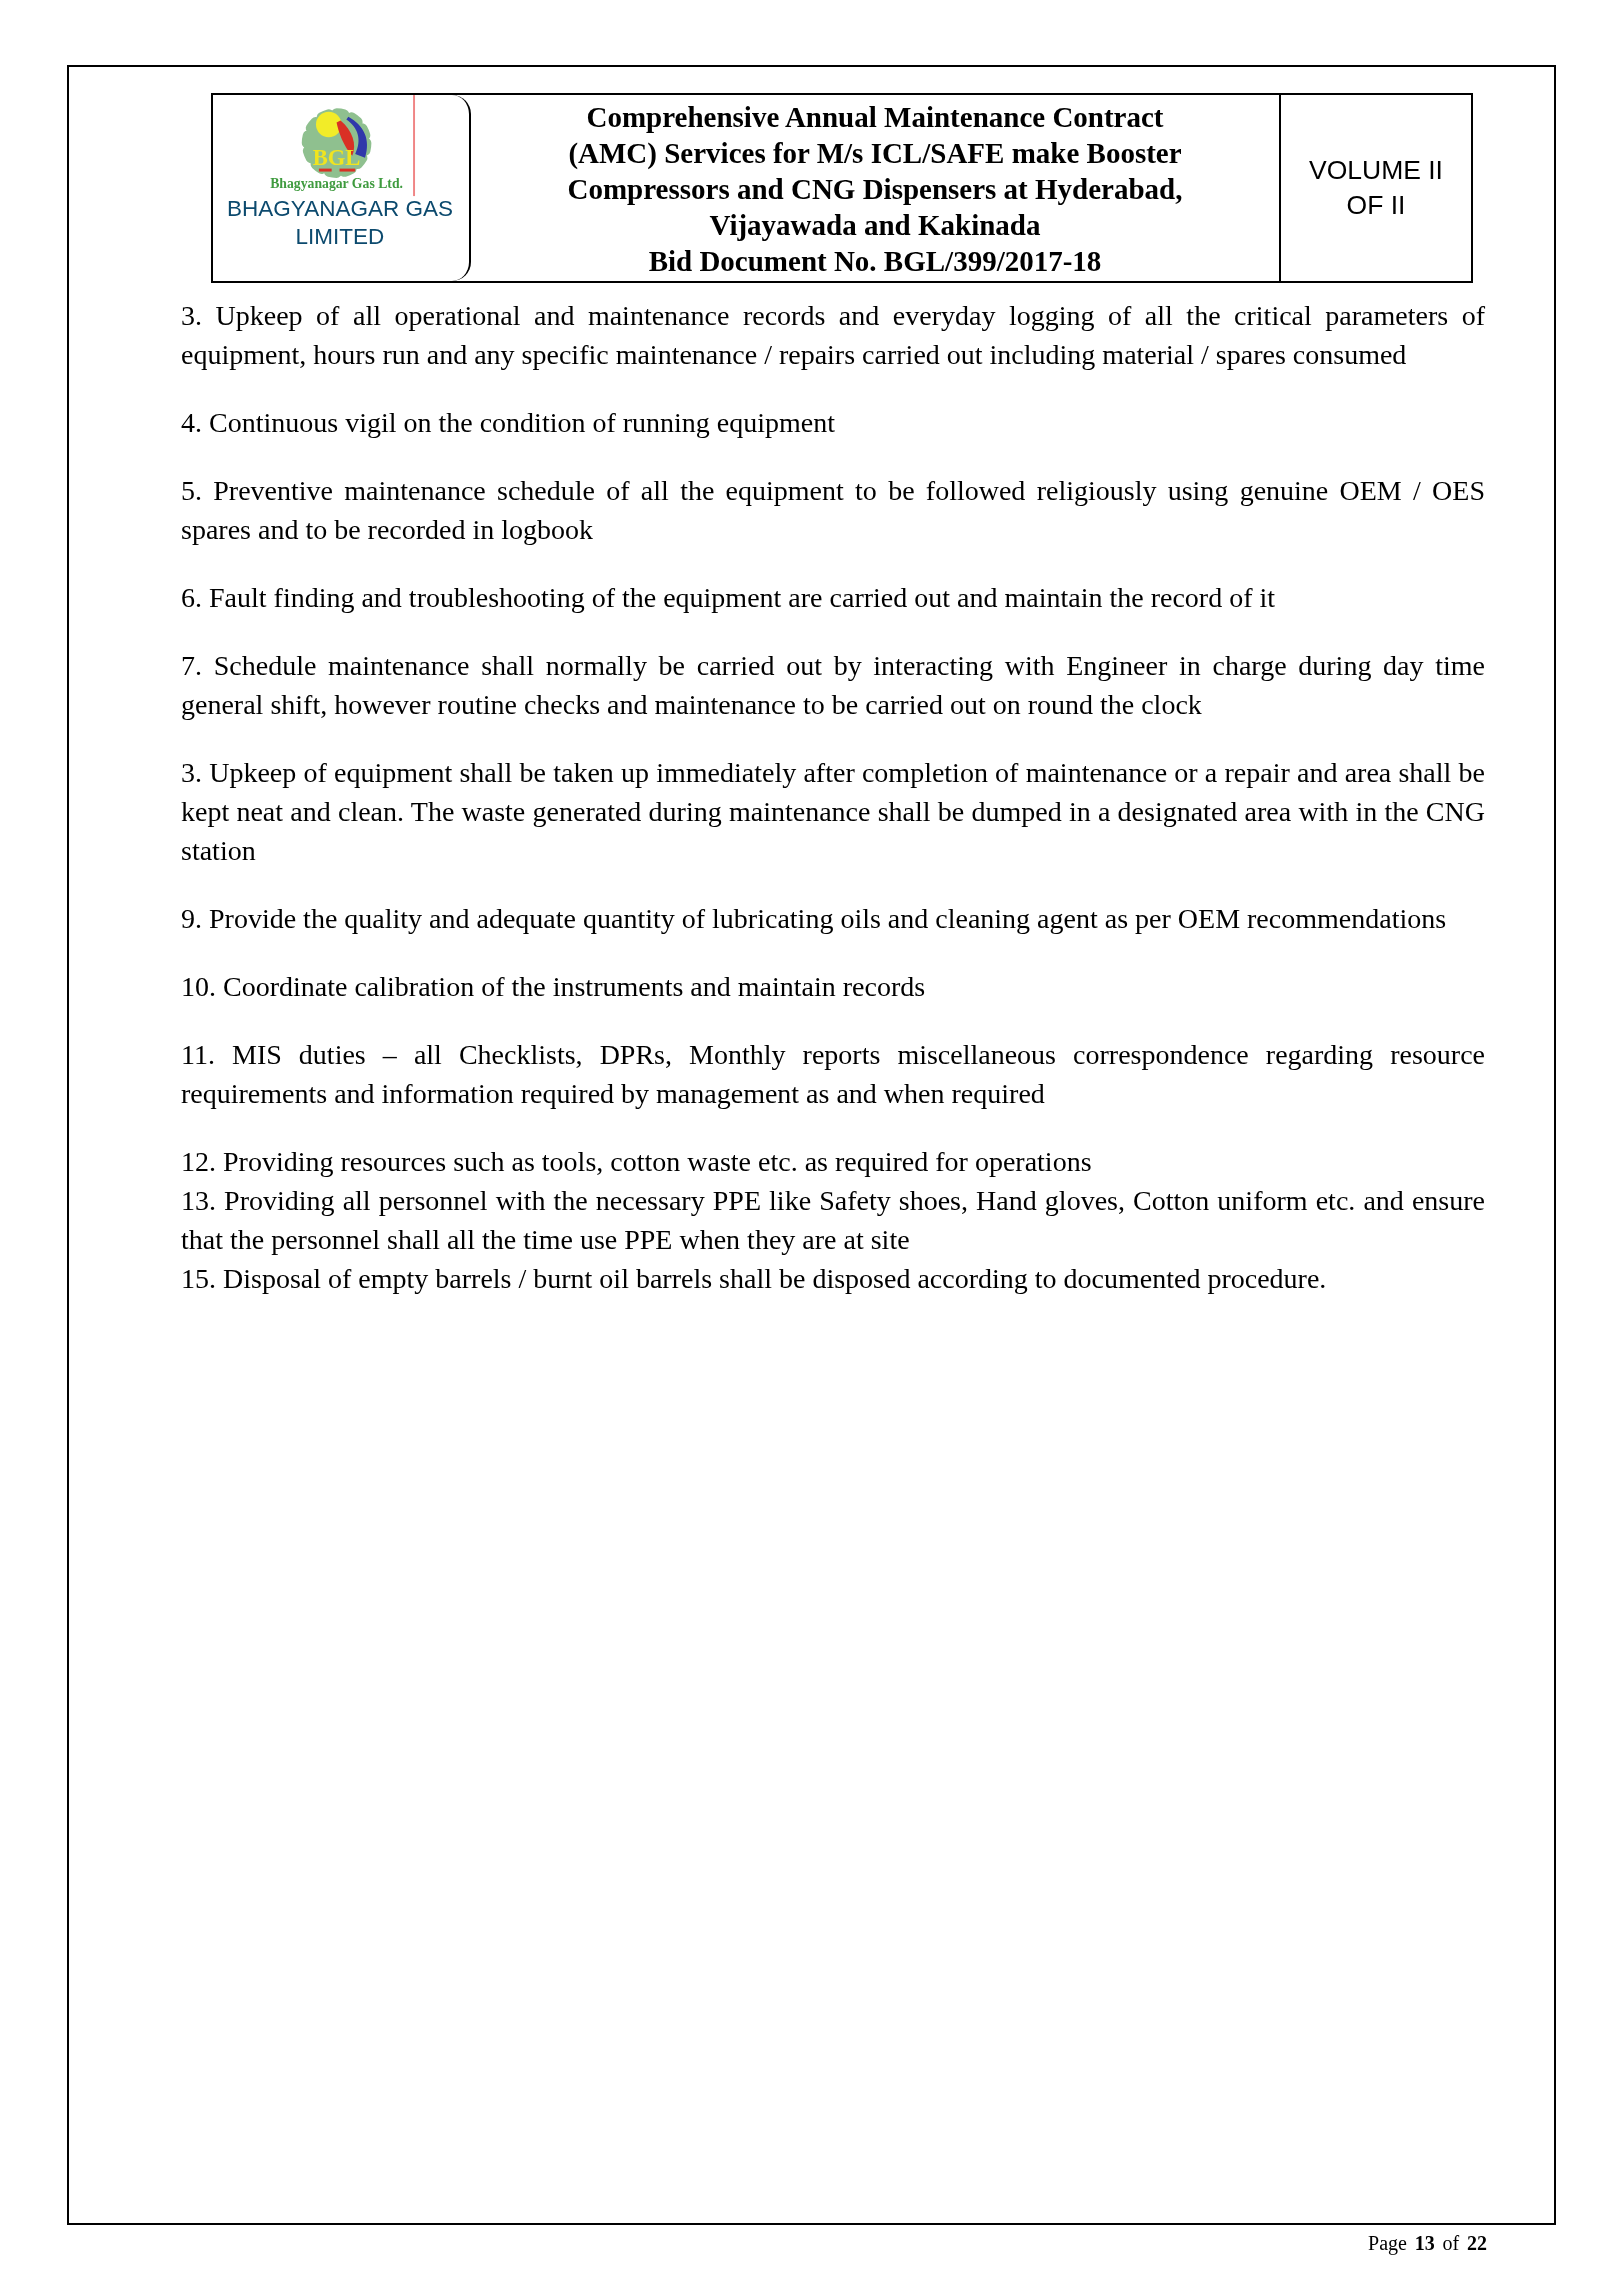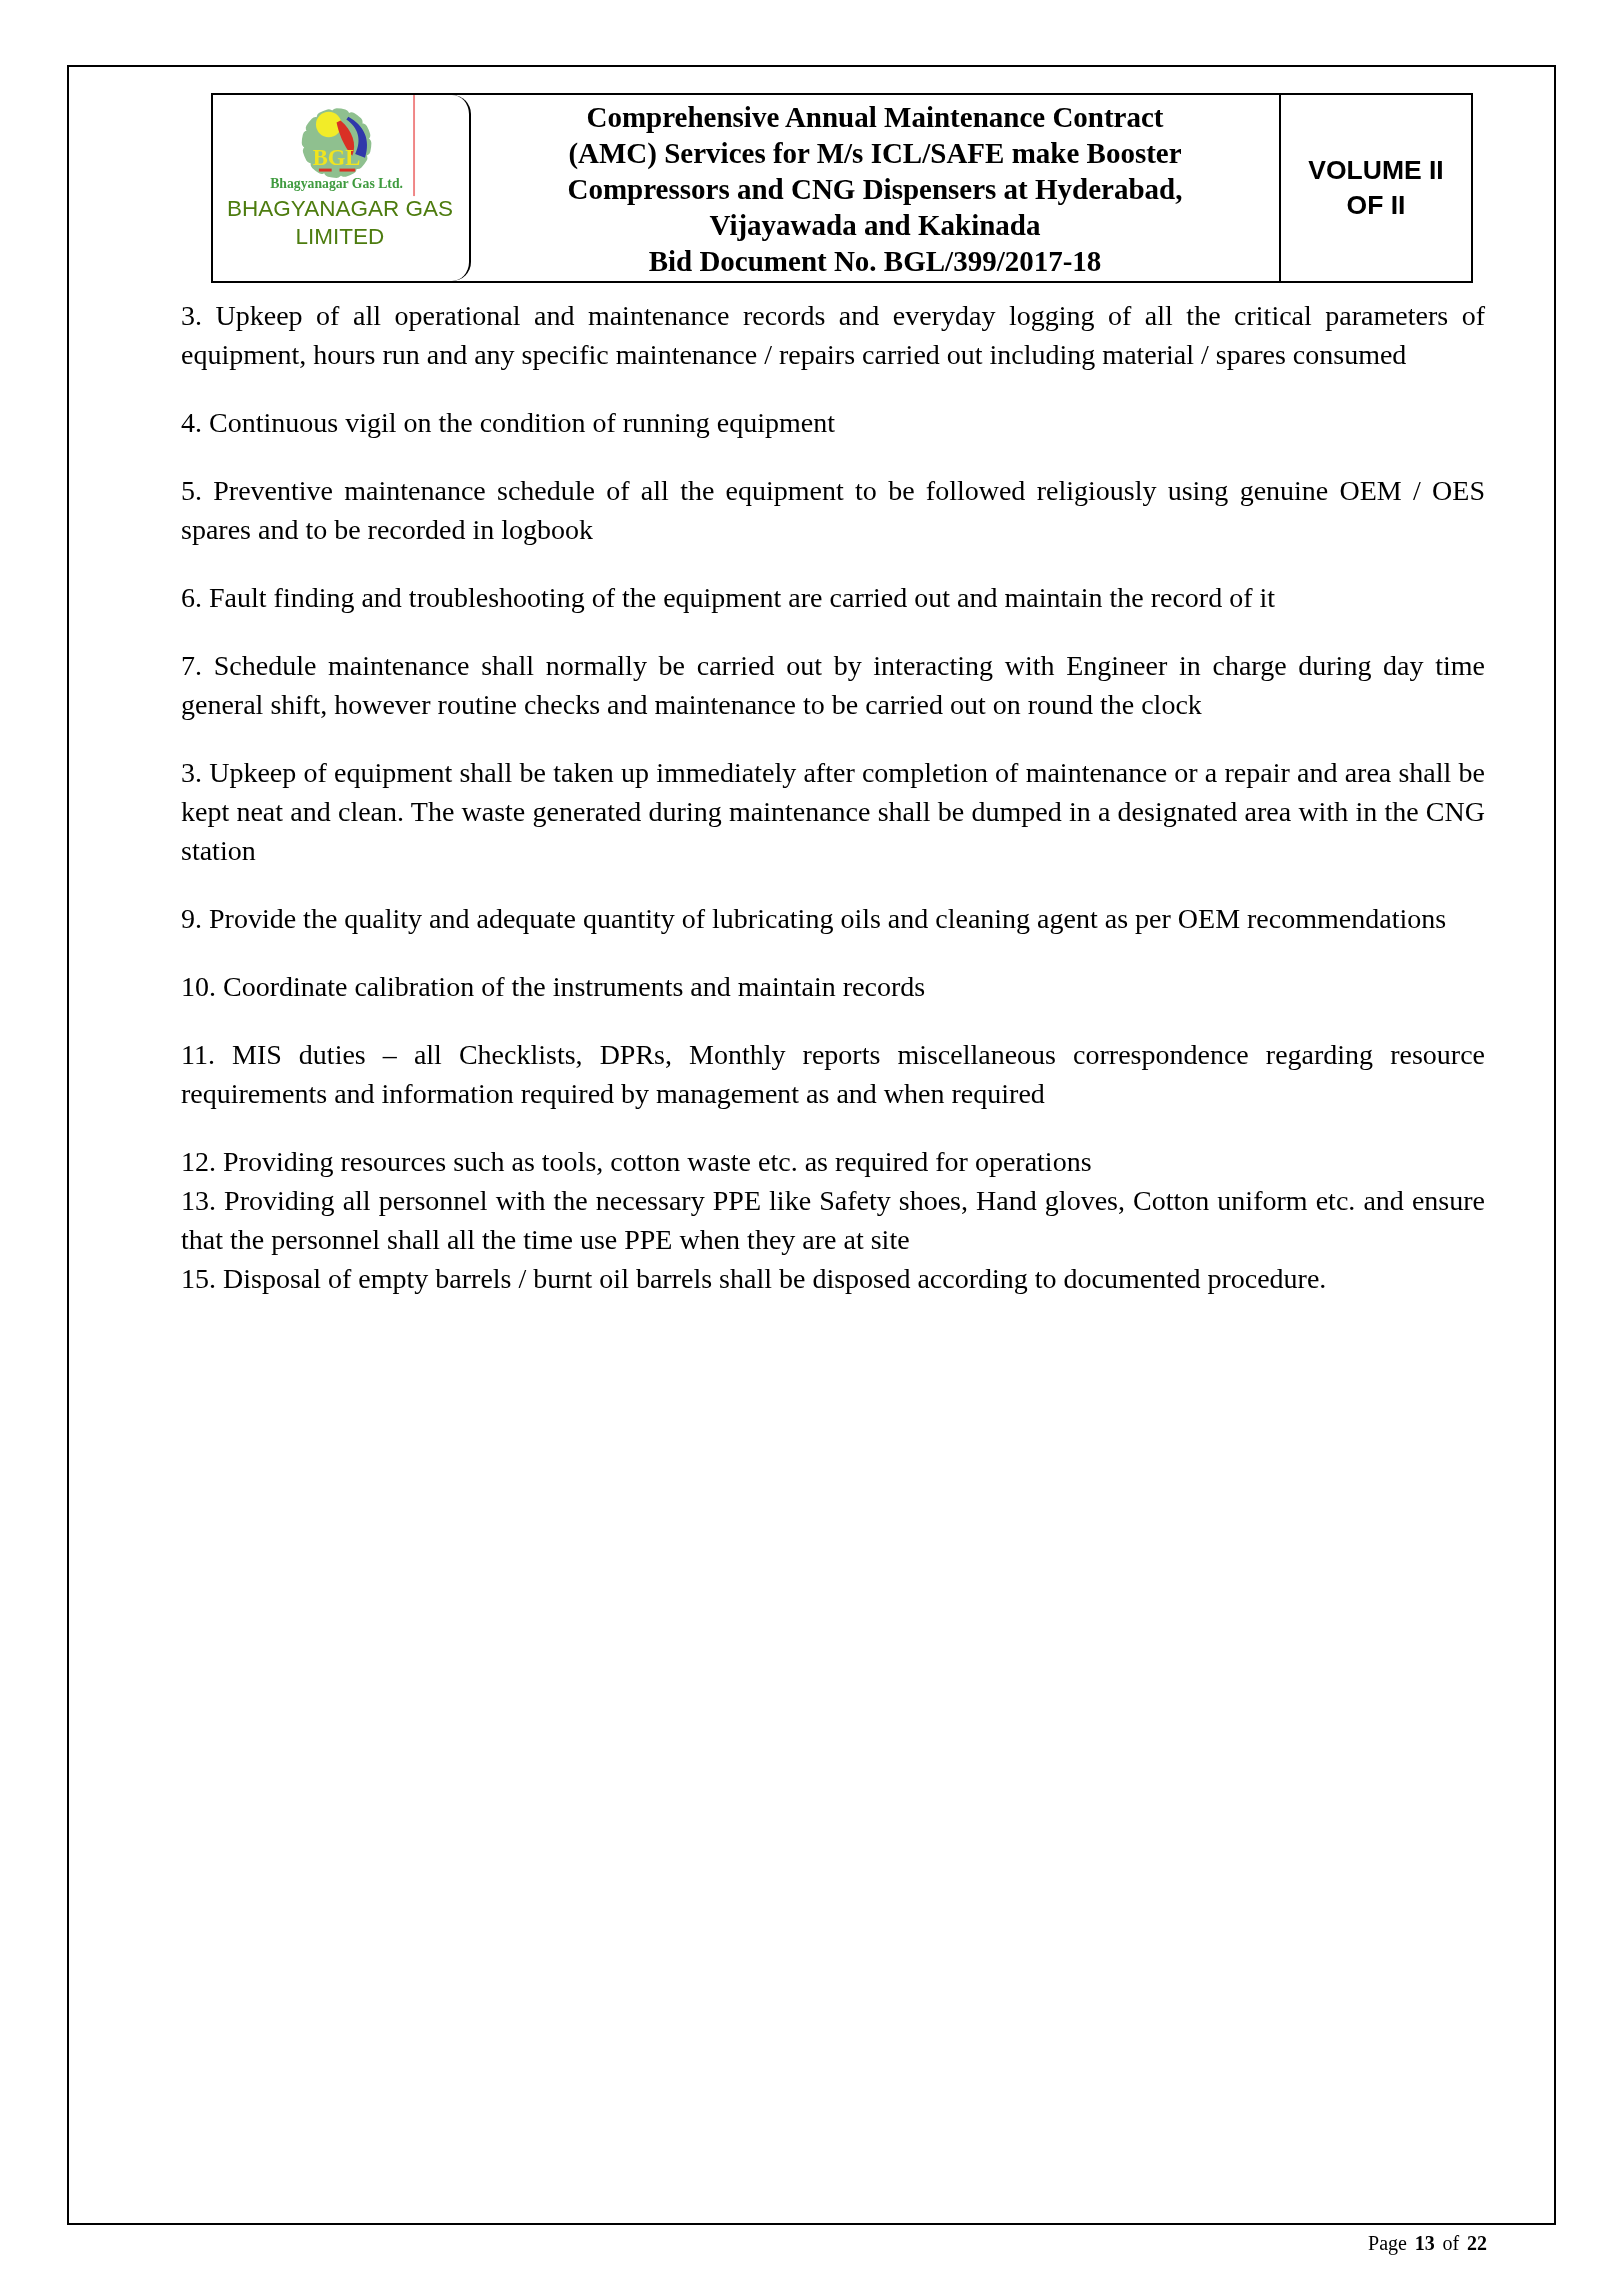--- a/index.html
+++ b/index.html
@@ -35,38 +35,37 @@
     border-right:2px solid #000;
     position:relative;
     border-radius:19px;
   }
   .logo-svg { position:absolute; left:0; top:0; }
   .company-name {
     position:absolute; left:0; top:100px; width:254px;
     text-align:center;
     font-family:"Liberation Sans", sans-serif;
     font-size:22.5px; line-height:28px;
-    color:#4d7c0f;
+    color:#0c4a6e;
   }
   .cell-title {
     width:810px; flex:0 0 810px;
     border-right:2px solid #000;
     text-align:center;
     font-weight:bold;
     font-size:29px; line-height:36px;
     padding-top:3.9px;
   }
   .cell-volume {
     flex:1 1 auto;
     display:flex; flex-direction:column;
     justify-content:center; align-items:center;
     font-family:"Liberation Sans", sans-serif;
     font-size:26.5px; line-height:35px;
     text-align:center;
-    font-weight:bold;
   }
   
   .body-text {
     position:absolute;
     left:181px; top:296px;
     width:1304px;
     font-size:28px; line-height:39px;
     text-align:justify;
   }
   .para-group { margin:0 0 29px 0; }

